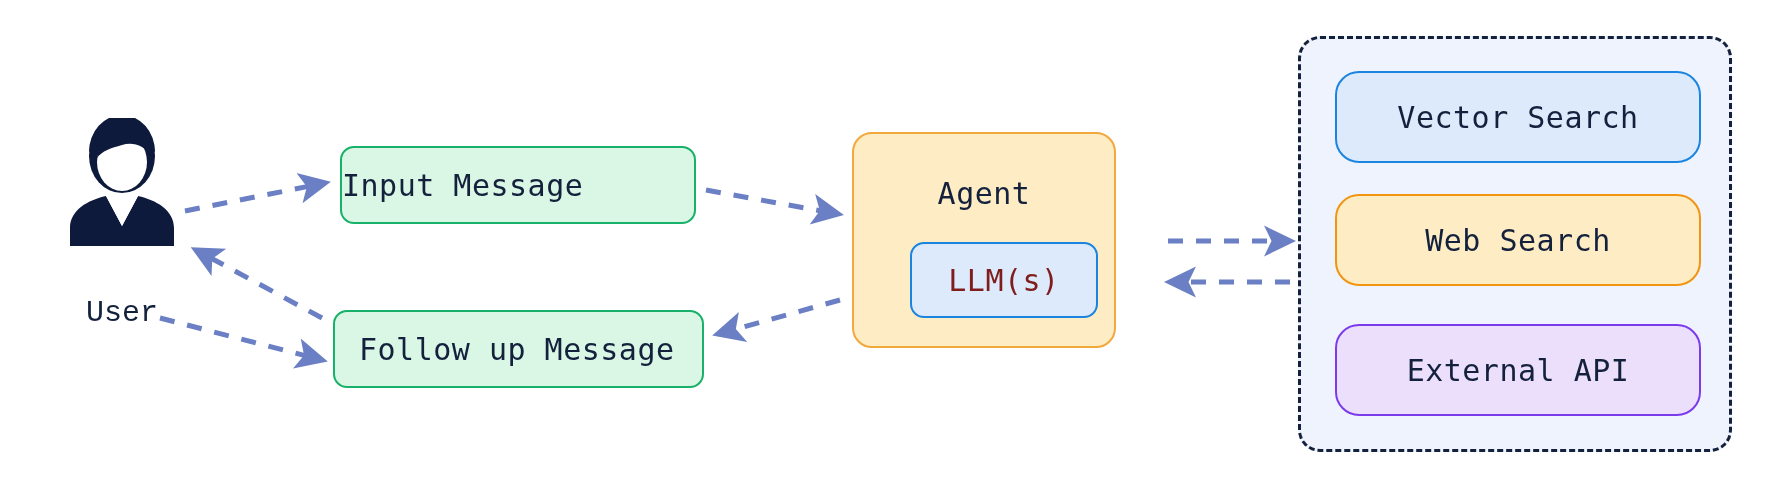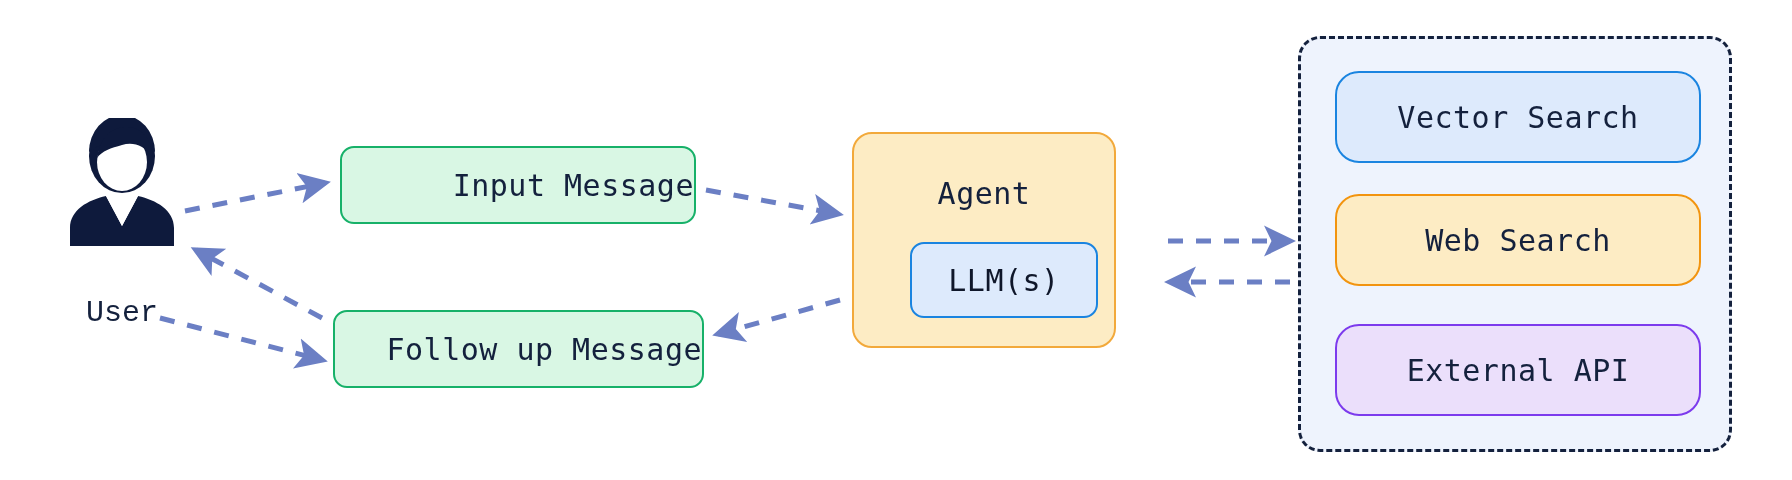--- a/index.html
+++ b/index.html
@@ -15,21 +15,21 @@
     width: 1792px;
     height: 480px;
     background: #ffffff;
     overflow: hidden;
   }
   .node {
     position: absolute;
     box-sizing: border-box;
     display: flex;
     align-items: center;
-    justify-content: flex-end;
+    justify-content: flex-start;
     font-family: "DejaVu Sans Mono", monospace;
     color: #14213d;
     white-space: nowrap;
   }
   
   .msg-box {
     background: #d9f7e4;
     border: 2.5px solid #17b169;
     border-radius: 14px;
     font-size: 30px;
@@ -59,21 +59,21 @@
     position: absolute;
     left: 56px; top: 108px; width: 188px; height: 76px;
     box-sizing: border-box;
     background: #ddeafc;
     border: 2.5px solid #1a84e0;
     border-radius: 14px;
     display: flex;
     align-items: center;
     justify-content: center;
     font-size: 30px;
-    color: #0f172a;
+    color: #7f1d1d;
     font-family: "DejaVu Sans Mono", monospace;
     letter-spacing: 0.5px;
   }
 
   
   #tools-panel {
     position: absolute;
     left: 1298px; top: 36px; width: 434px; height: 416px;
     box-sizing: border-box;
     background: #eef3fd;

